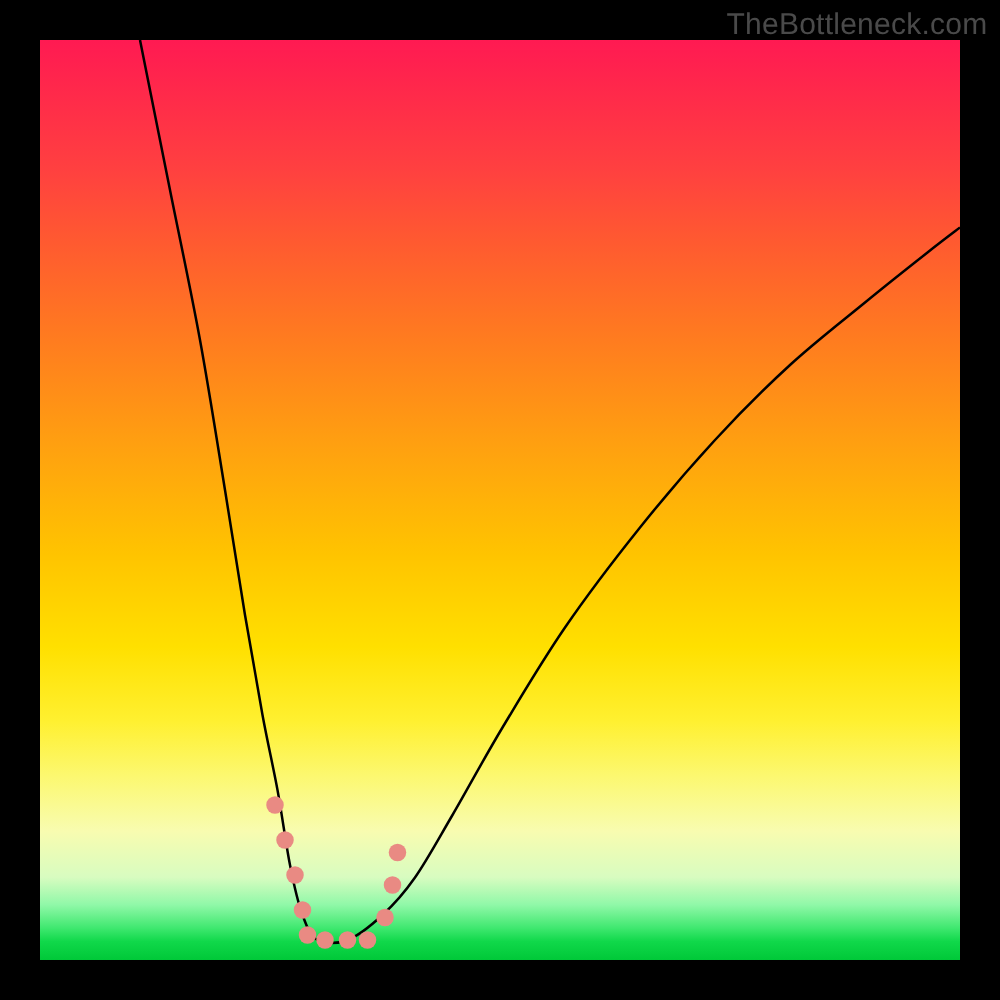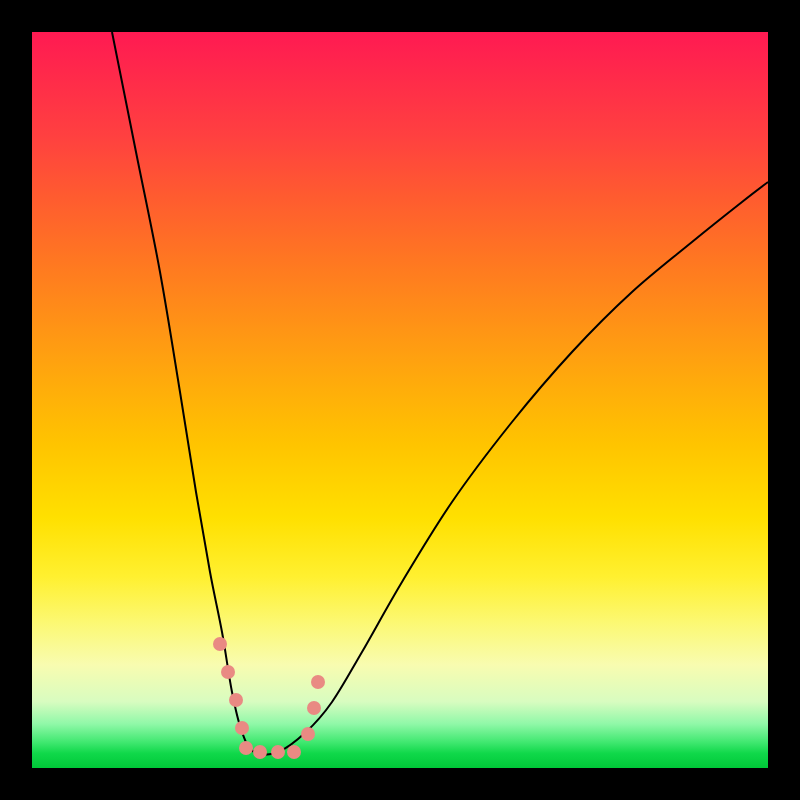--- a/index.html
+++ b/index.html
@@ -80,13 +80,14 @@
           <circle cx="214" cy="716" r="7" fill="#e98a83"></circle>
           <circle cx="228" cy="720" r="7" fill="#e98a83"></circle>
           <circle cx="246" cy="720" r="7" fill="#e98a83"></circle>
           <circle cx="262" cy="720" r="7" fill="#e98a83"></circle>
           <circle cx="276" cy="702" r="7" fill="#e98a83"></circle>
           <circle cx="282" cy="676" r="7" fill="#e98a83"></circle>
           <circle cx="286" cy="650" r="7" fill="#e98a83"></circle>
         </g>
     </svg>
   </div>
+  <div class="watermark">TheBottleneck.com</div>
 </div>
 
 </body></html>

